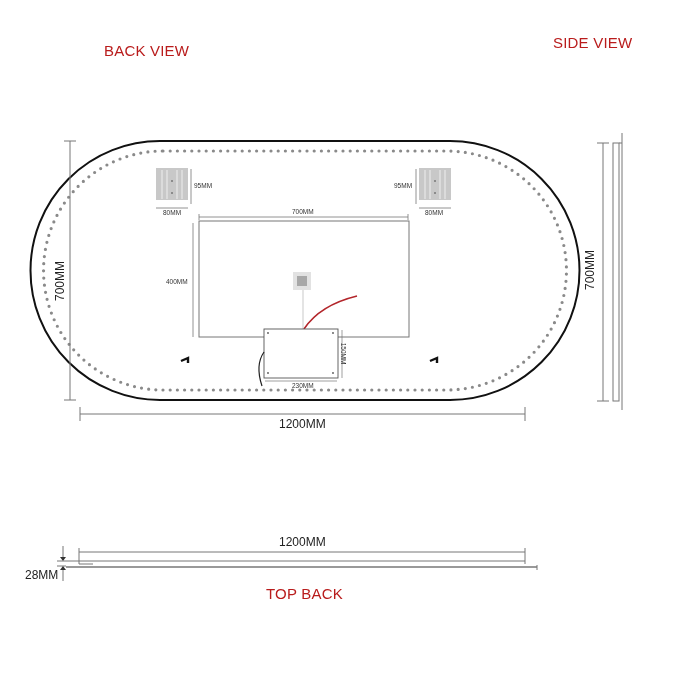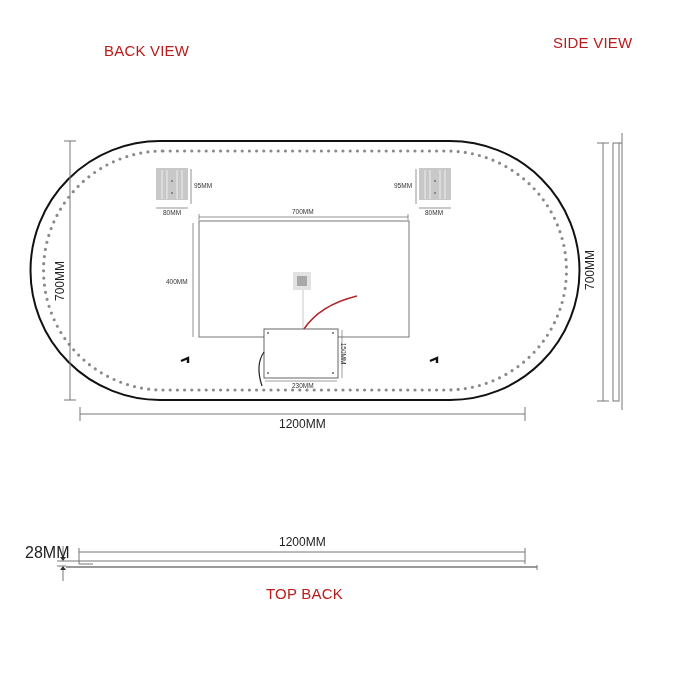--- a/index.html
+++ b/index.html
@@ -120,13 +120,13 @@
 <div class="sm" style="left:292px;top:208px;">700MM</div>
 <div class="sm" style="left:166px;top:278px;">400MM</div>
 <div class="sm" style="left:194px;top:182px;">95MM</div>
 <div class="sm" style="left:163px;top:209px;">80MM</div>
 <div class="sm" style="left:394px;top:182px;">95MM</div>
 <div class="sm" style="left:425px;top:209px;">80MM</div>
 <div class="sm" style="left:292px;top:382px;">230MM</div>
 <div class="sm" style="left:333px;top:350px;transform:rotate(90deg);">150MM</div>
 <div class="lbl" style="left:570px;top:263px;transform:rotate(-90deg);font-size:12px;">700MM</div>
 <div class="lbl" style="left:279px;top:535px;font-size:12px;">1200MM</div>
-<div class="lbl" style="left:25px;top:544px;font-size:16px;">28MM</div>
+<div class="lbl" style="left:25px;top:568px;font-size:12px;">28MM</div>
 
 </body></html>

